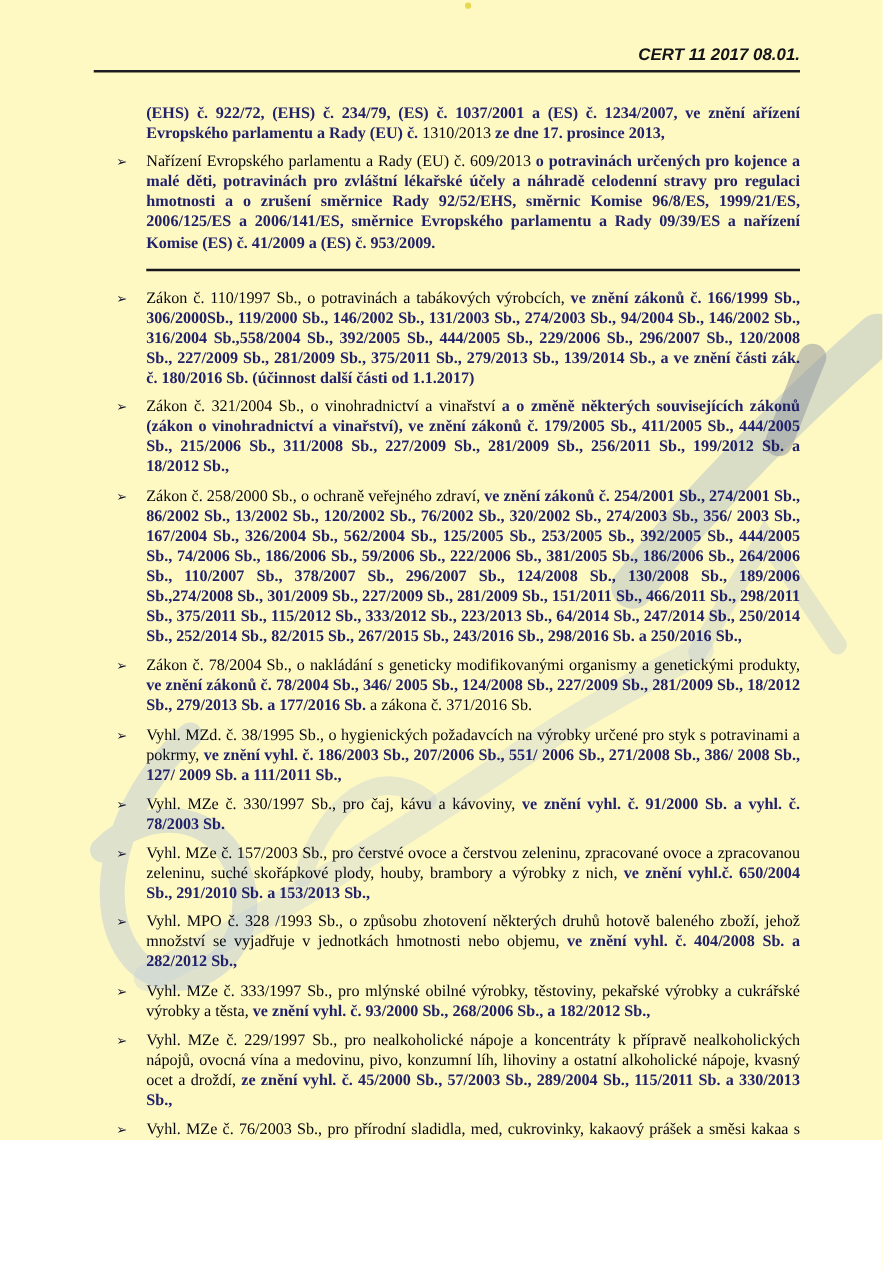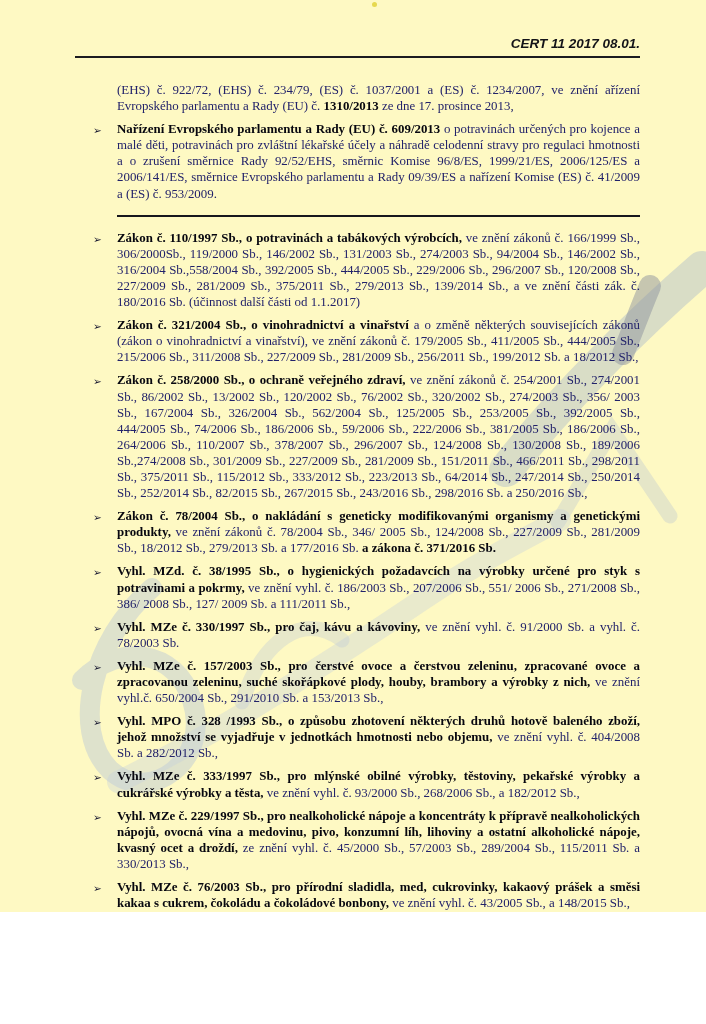--- a/index.html
+++ b/index.html
@@ -38,22 +38,22 @@
     position:absolute; top:82px; left:117px; width:523px;
     font-size:12.9px; line-height:16.1px;
     text-align:justify; color:#22226a;
   }
   .doc-item { position:relative; margin-bottom:7px; }
   .bullet {
     position:absolute; left:-24px; top:1px;
     font-family:"DejaVu Sans", sans-serif;
     font-size:10.5px; color:#14142e;
   }
-  .b  { font-weight:bold; color:#07070f; }
-  .r  { color:#22226a; }
+  .b  { font-weight:normal; color:#07070f; }
+  .r  { color:#22226a;font-weight:bold; }
   .sep {
     border-top:2px solid #17171d;
     margin:13px 0 13px 0;
   }
 
   .ftr-rule {
     position:absolute; top:951px; left:80px; right:66px;
     border-top:2px solid #24242a;
   }
   .ftr {

